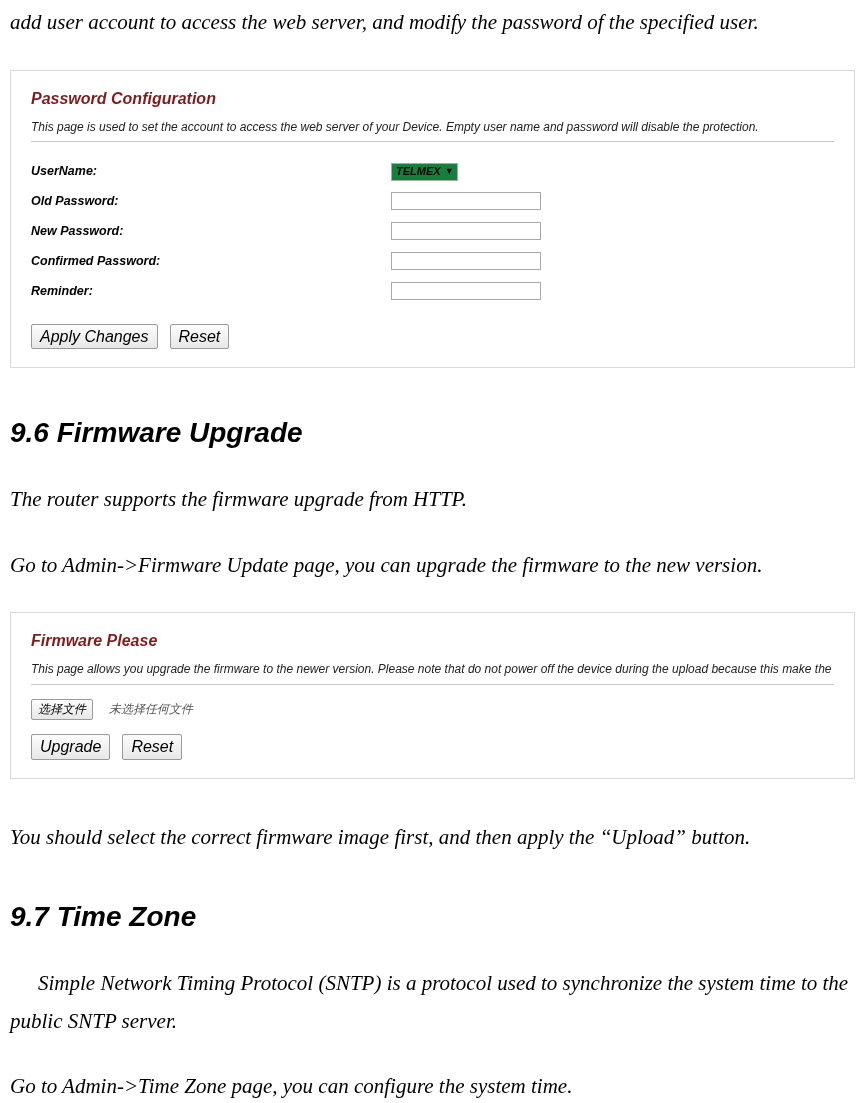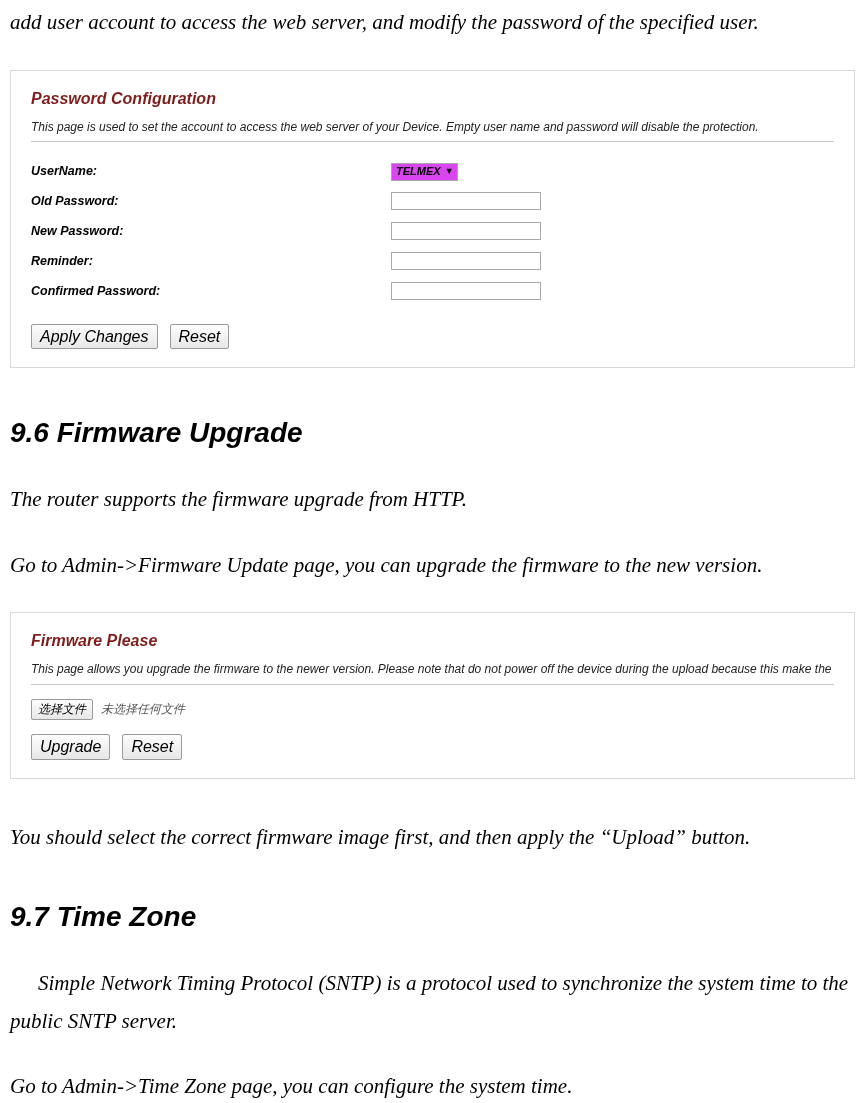--- a/index.html
+++ b/index.html
@@ -60,21 +60,21 @@
     width: 150px;
     height: 18px;
     border: 1px solid #a9a9a9;
     font-size: 12px;
     padding: 0 2px;
   }
   .select-wrap {
     display: inline-flex;
     align-items: center;
     border: 1px solid #a9a9a9;
-    background: #d946ef;
+    background: #15803d;
     height: 18px;
     font-size: 11px;
     padding: 0 3px 0 4px;
   }
   .select-caret {
     margin-left: 4px;
     font-size: 9px;
     line-height: 1;
   }
   .btn-row { margin-top: 18px; display: flex; gap: 12px; }
@@ -83,21 +83,21 @@
     font-size: 16px;
     padding: 2px 8px;
     background: linear-gradient(#fdfdfd, #e7e7e7);
     border: 1px solid #9a9a9a;
     border-radius: 2px;
     cursor: pointer;
     line-height: 1.2;
   }
   
   .firmware .panel-desc { white-space: nowrap; overflow: hidden; }
-  .file-row { display: flex; align-items: center; gap: 8px; margin: 6px 0 14px 0; font-size: 12px; }
+  .file-row { display: flex; align-items: center; gap: 16px; margin: 6px 0 14px 0; font-size: 12px; }
   .file-btn {
     font-size: 12px;
     padding: 1px 6px;
     background: linear-gradient(#fdfdfd, #e7e7e7);
     border: 1px solid #9a9a9a;
     border-radius: 2px;
     cursor: pointer;
   }
   .file-status { color: #555; font-size: 12px; }
 </style>
@@ -130,30 +130,30 @@
     </div>
 
     <div class="form-row">
       <div class="form-label">New Password:</div>
       <div class="form-control">
         <input type="password" value="" style="">
       </div>
     </div>
 
     <div class="form-row">
-      <div class="form-label">Reminder:</div>
+      <div class="form-label">Confirmed Password:</div>
       <div class="form-control">
-        <input type="text" value="" style="">
+        <input type="password" value="" style="">
       </div>
     </div>
 
     <div class="form-row">
-      <div class="form-label">Confirmed Password:</div>
+      <div class="form-label">Reminder:</div>
       <div class="form-control">
-        <input type="password" value="" style="">
+        <input type="text" value="" style="">
       </div>
     </div>
 
     <div class="btn-row">
       <button class="btn">Apply Changes</button>
       <button class="btn">Reset</button>
     </div>
   </div>
 </div>
 

